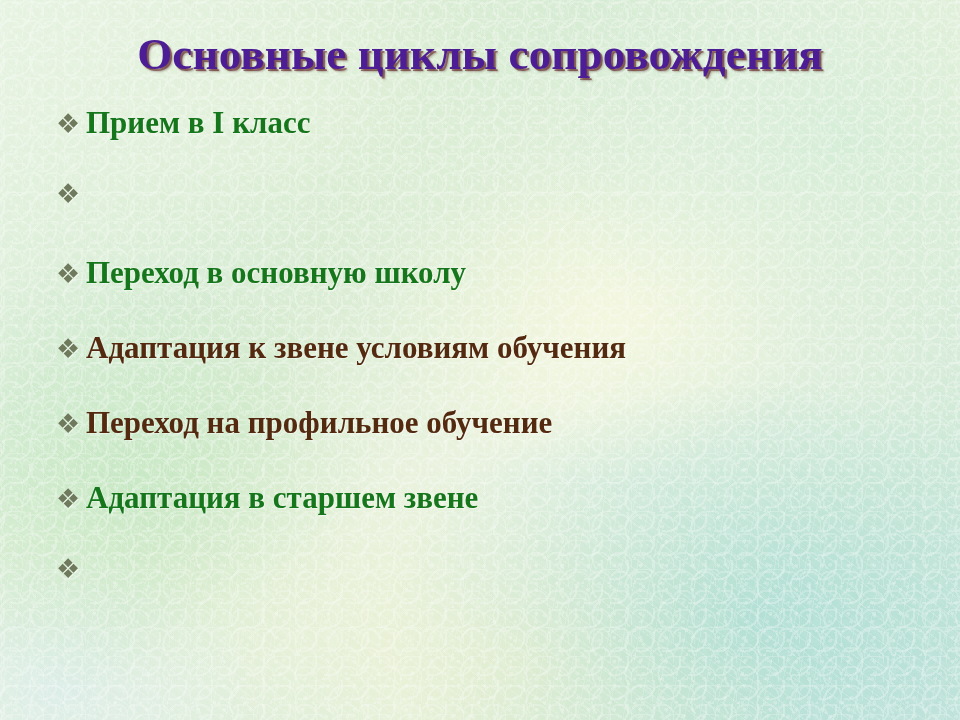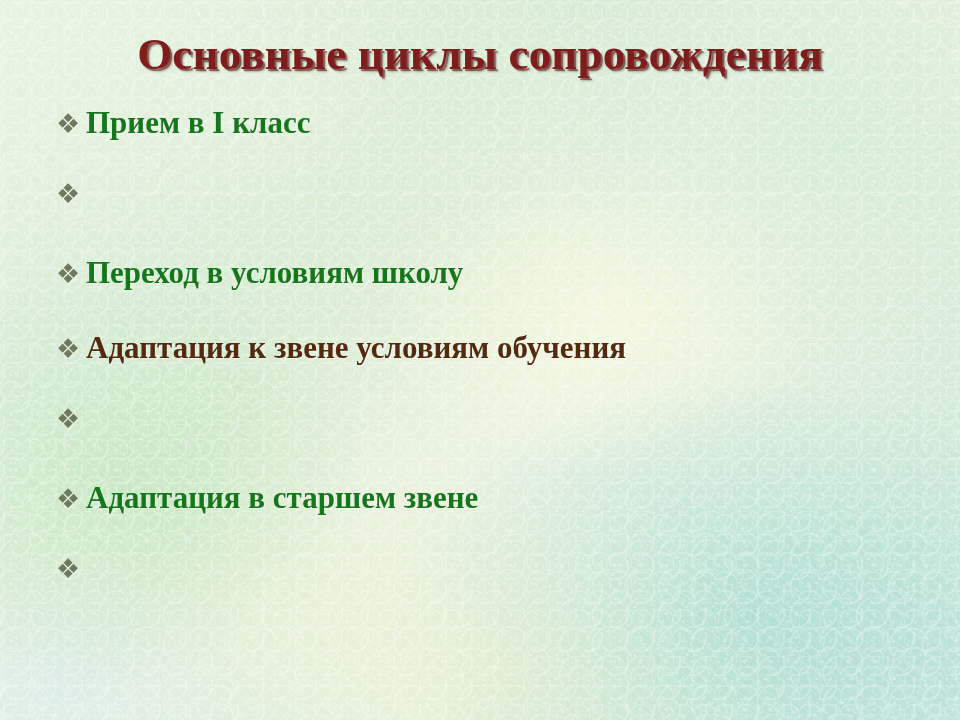--- a/index.html
+++ b/index.html
@@ -77,21 +77,21 @@
 
   .slide-title {
     position: absolute;
     left: 0;
     right: 0;
     top: 28px;
     text-align: center;
     font-size: 45px;
     font-weight: bold;
     letter-spacing: 0.2px;
-    color: #7f1d1d;
+    color: #4c1d95;
     text-shadow:
       2px 2px 0 rgba(90,20,20,0.55),
       3px 3px 2px rgba(60,15,15,0.30);
     white-space: nowrap;
   }
 
   .bullet-list {
     position: absolute;
     left: 0;
     top: 106px;
@@ -143,28 +143,29 @@
     <div class="bullet-list" id="bullet-list">
         <div class="bullet-item">
           <span class="bullet-mark">❖</span>
           <span class="bullet-text c-green">Прием в I класс</span>
         </div>
         <div class="bullet-item">
           <span class="bullet-mark">❖</span>
         </div>
         <div class="bullet-item">
           <span class="bullet-mark">❖</span>
-          <span class="bullet-text c-green">Переход в условиям школу</span>
+          <span class="bullet-text c-green">Переход в основную школу</span>
         </div>
         <div class="bullet-item">
           <span class="bullet-mark">❖</span>
           <span class="bullet-text c-brown">Адаптация к звене условиям обучения</span>
         </div>
         <div class="bullet-item">
           <span class="bullet-mark">❖</span>
+          <span class="bullet-text c-brown">Переход на профильное обучение</span>
         </div>
         <div class="bullet-item">
           <span class="bullet-mark">❖</span>
           <span class="bullet-text c-green">Адаптация в старшем звене</span>
         </div>
         <div class="bullet-item">
           <span class="bullet-mark">❖</span>
         </div>
       </div>
 

